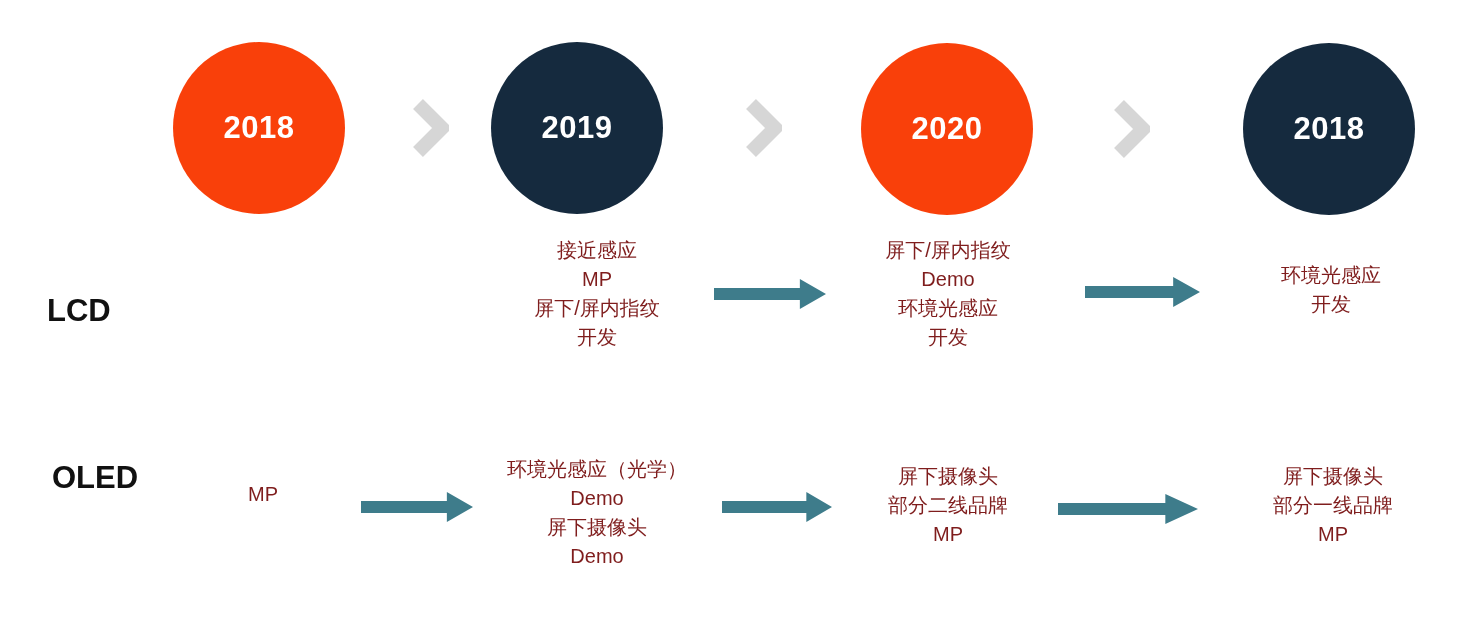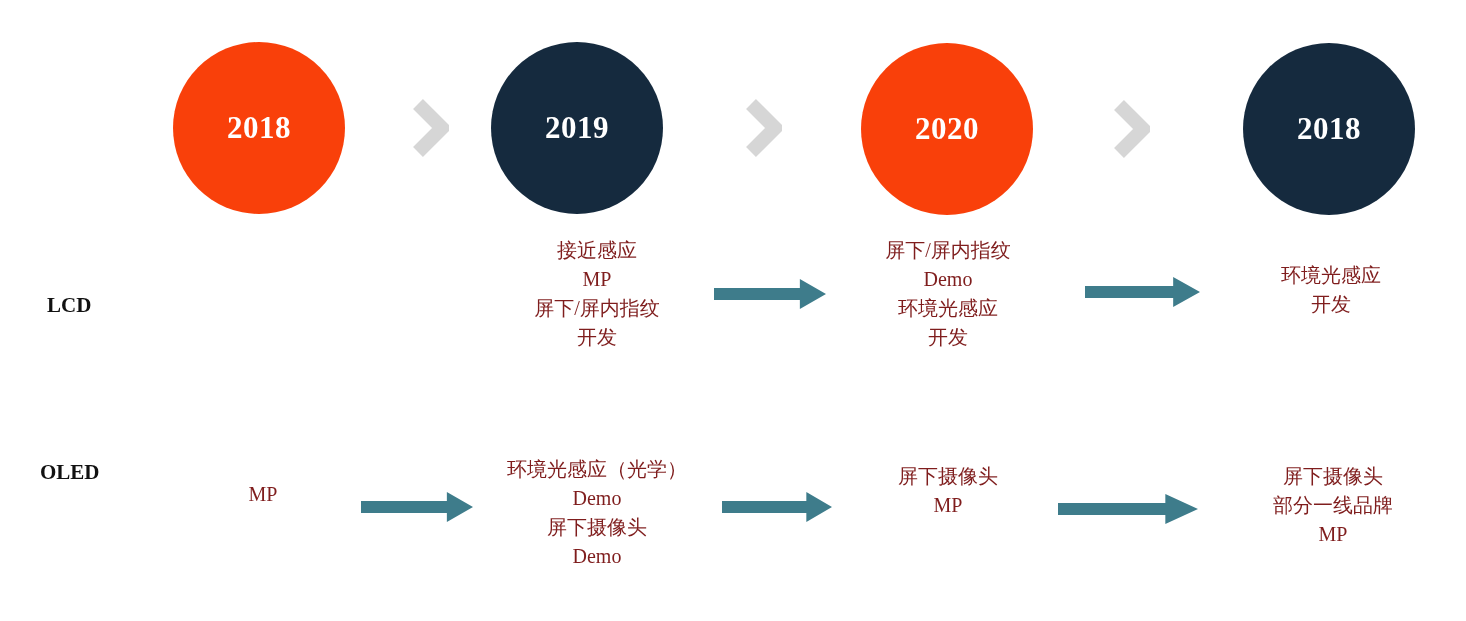--- a/index.html
+++ b/index.html
@@ -1,37 +1,37 @@
 <!DOCTYPE html>
 <html><head>
 <meta charset="utf-8">
 <style>
   html,body{margin:0;padding:0;background:#ffffff;}
   .canvas{
     position:relative;
     width:1466px;height:621px;
     background:#ffffff;
-    font-family:Liberation Serif, serif;
+    font-family:Liberation Sans, sans-serif;
     overflow:hidden;
   }
   .year-circle{
     position:absolute;
     width:172px;height:172px;
     border-radius:50%;
     display:flex;align-items:center;justify-content:center;
     color:#ffffff;
     font-size:31px;font-weight:bold;
     letter-spacing:0.5px;
   }
   .year-circle.orange{background:#F9400A;}
   .year-circle.navy{background:#152A3E;}
   .chevron{position:absolute;width:38px;height:60px;}
   .row-label{
     position:absolute;
-    font-size:21px;font-weight:bold;color:#111111;
+    font-size:31px;font-weight:bold;color:#111111;
   }
   .tblock{
     position:absolute;
     width:280px;
     text-align:center;
     color:#7f1d1d;
     font-size:20px;
     line-height:29px;
   }
   .flow-arrow{position:absolute;}
@@ -65,21 +65,21 @@
         <path d="M7,6 L31,30 L7,54" fill="none" stroke="#D6D6D6" stroke-width="14" stroke-linecap="butt" stroke-linejoin="miter"></path>
       </svg>
   </div>
   <div class="chevron" style="left:1112px;top:99px;">
     <svg viewBox="0 0 38 60" preserveAspectRatio="none">
         <path d="M7,6 L31,30 L7,54" fill="none" stroke="#D6D6D6" stroke-width="14" stroke-linecap="butt" stroke-linejoin="miter"></path>
       </svg>
   </div>
 
   <div class="row-label" style="left:47px;top:293px;">LCD</div>
-  <div class="row-label" style="left:40px;top:460px;">OLED</div>
+  <div class="row-label" style="left:52px;top:460px;">OLED</div>
 
   <div class="tblock" style="left:457px;top:236px;">
     <div>接近感应</div>
     <div>MP</div>
     <div>屏下/屏内指纹</div>
     <div>开发</div>
   </div>
 
   <div class="tblock" style="left:808px;top:236px;">
     <div>屏下/屏内指纹</div>
@@ -110,20 +110,21 @@
 
   <div class="tblock" style="left:457px;top:455px;">
     <div>环境光感应（光学）</div>
     <div>Demo</div>
     <div>屏下摄像头</div>
     <div>Demo</div>
   </div>
 
   <div class="tblock" style="left:808px;top:462px;">
     <div>屏下摄像头</div>
+    <div>部分二线品牌</div>
     <div>MP</div>
   </div>
 
   <div class="tblock" style="left:1193px;top:462px;">
     <div>屏下摄像头</div>
     <div>部分一线品牌</div>
     <div>MP</div>
   </div>
 
   <div class="flow-arrow" style="left:361px;top:490px;width:112px;height:34px;">

